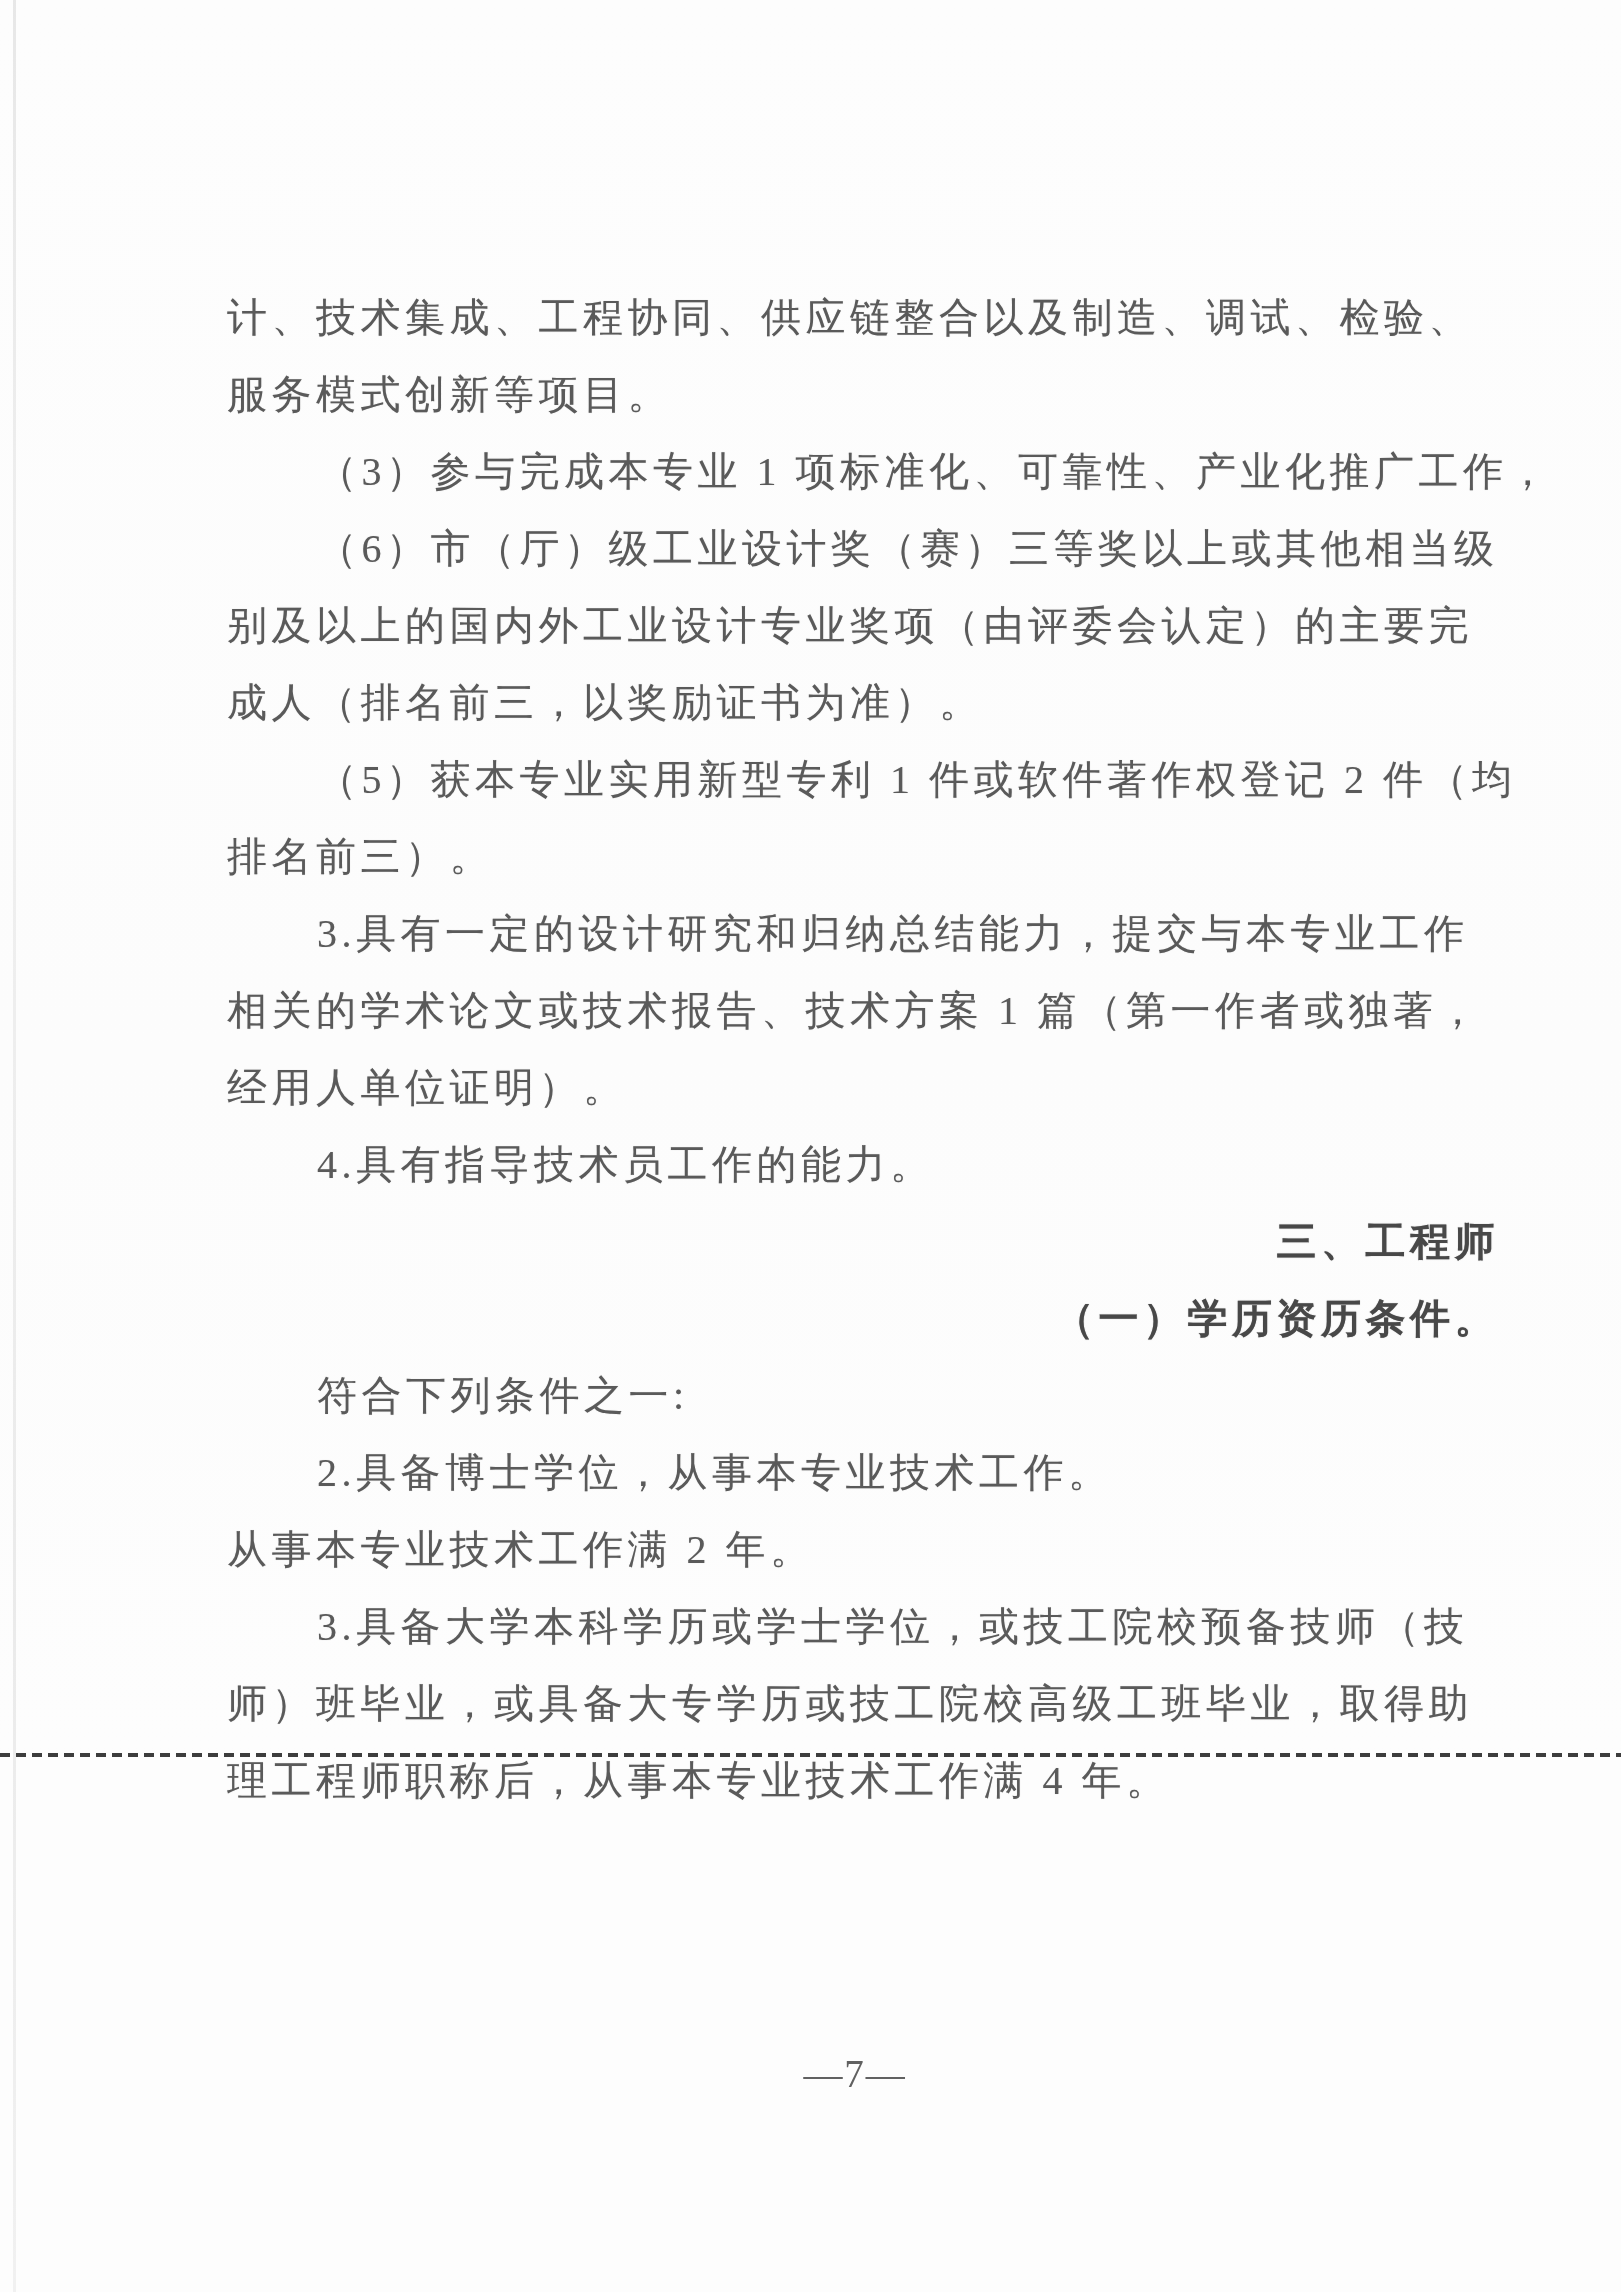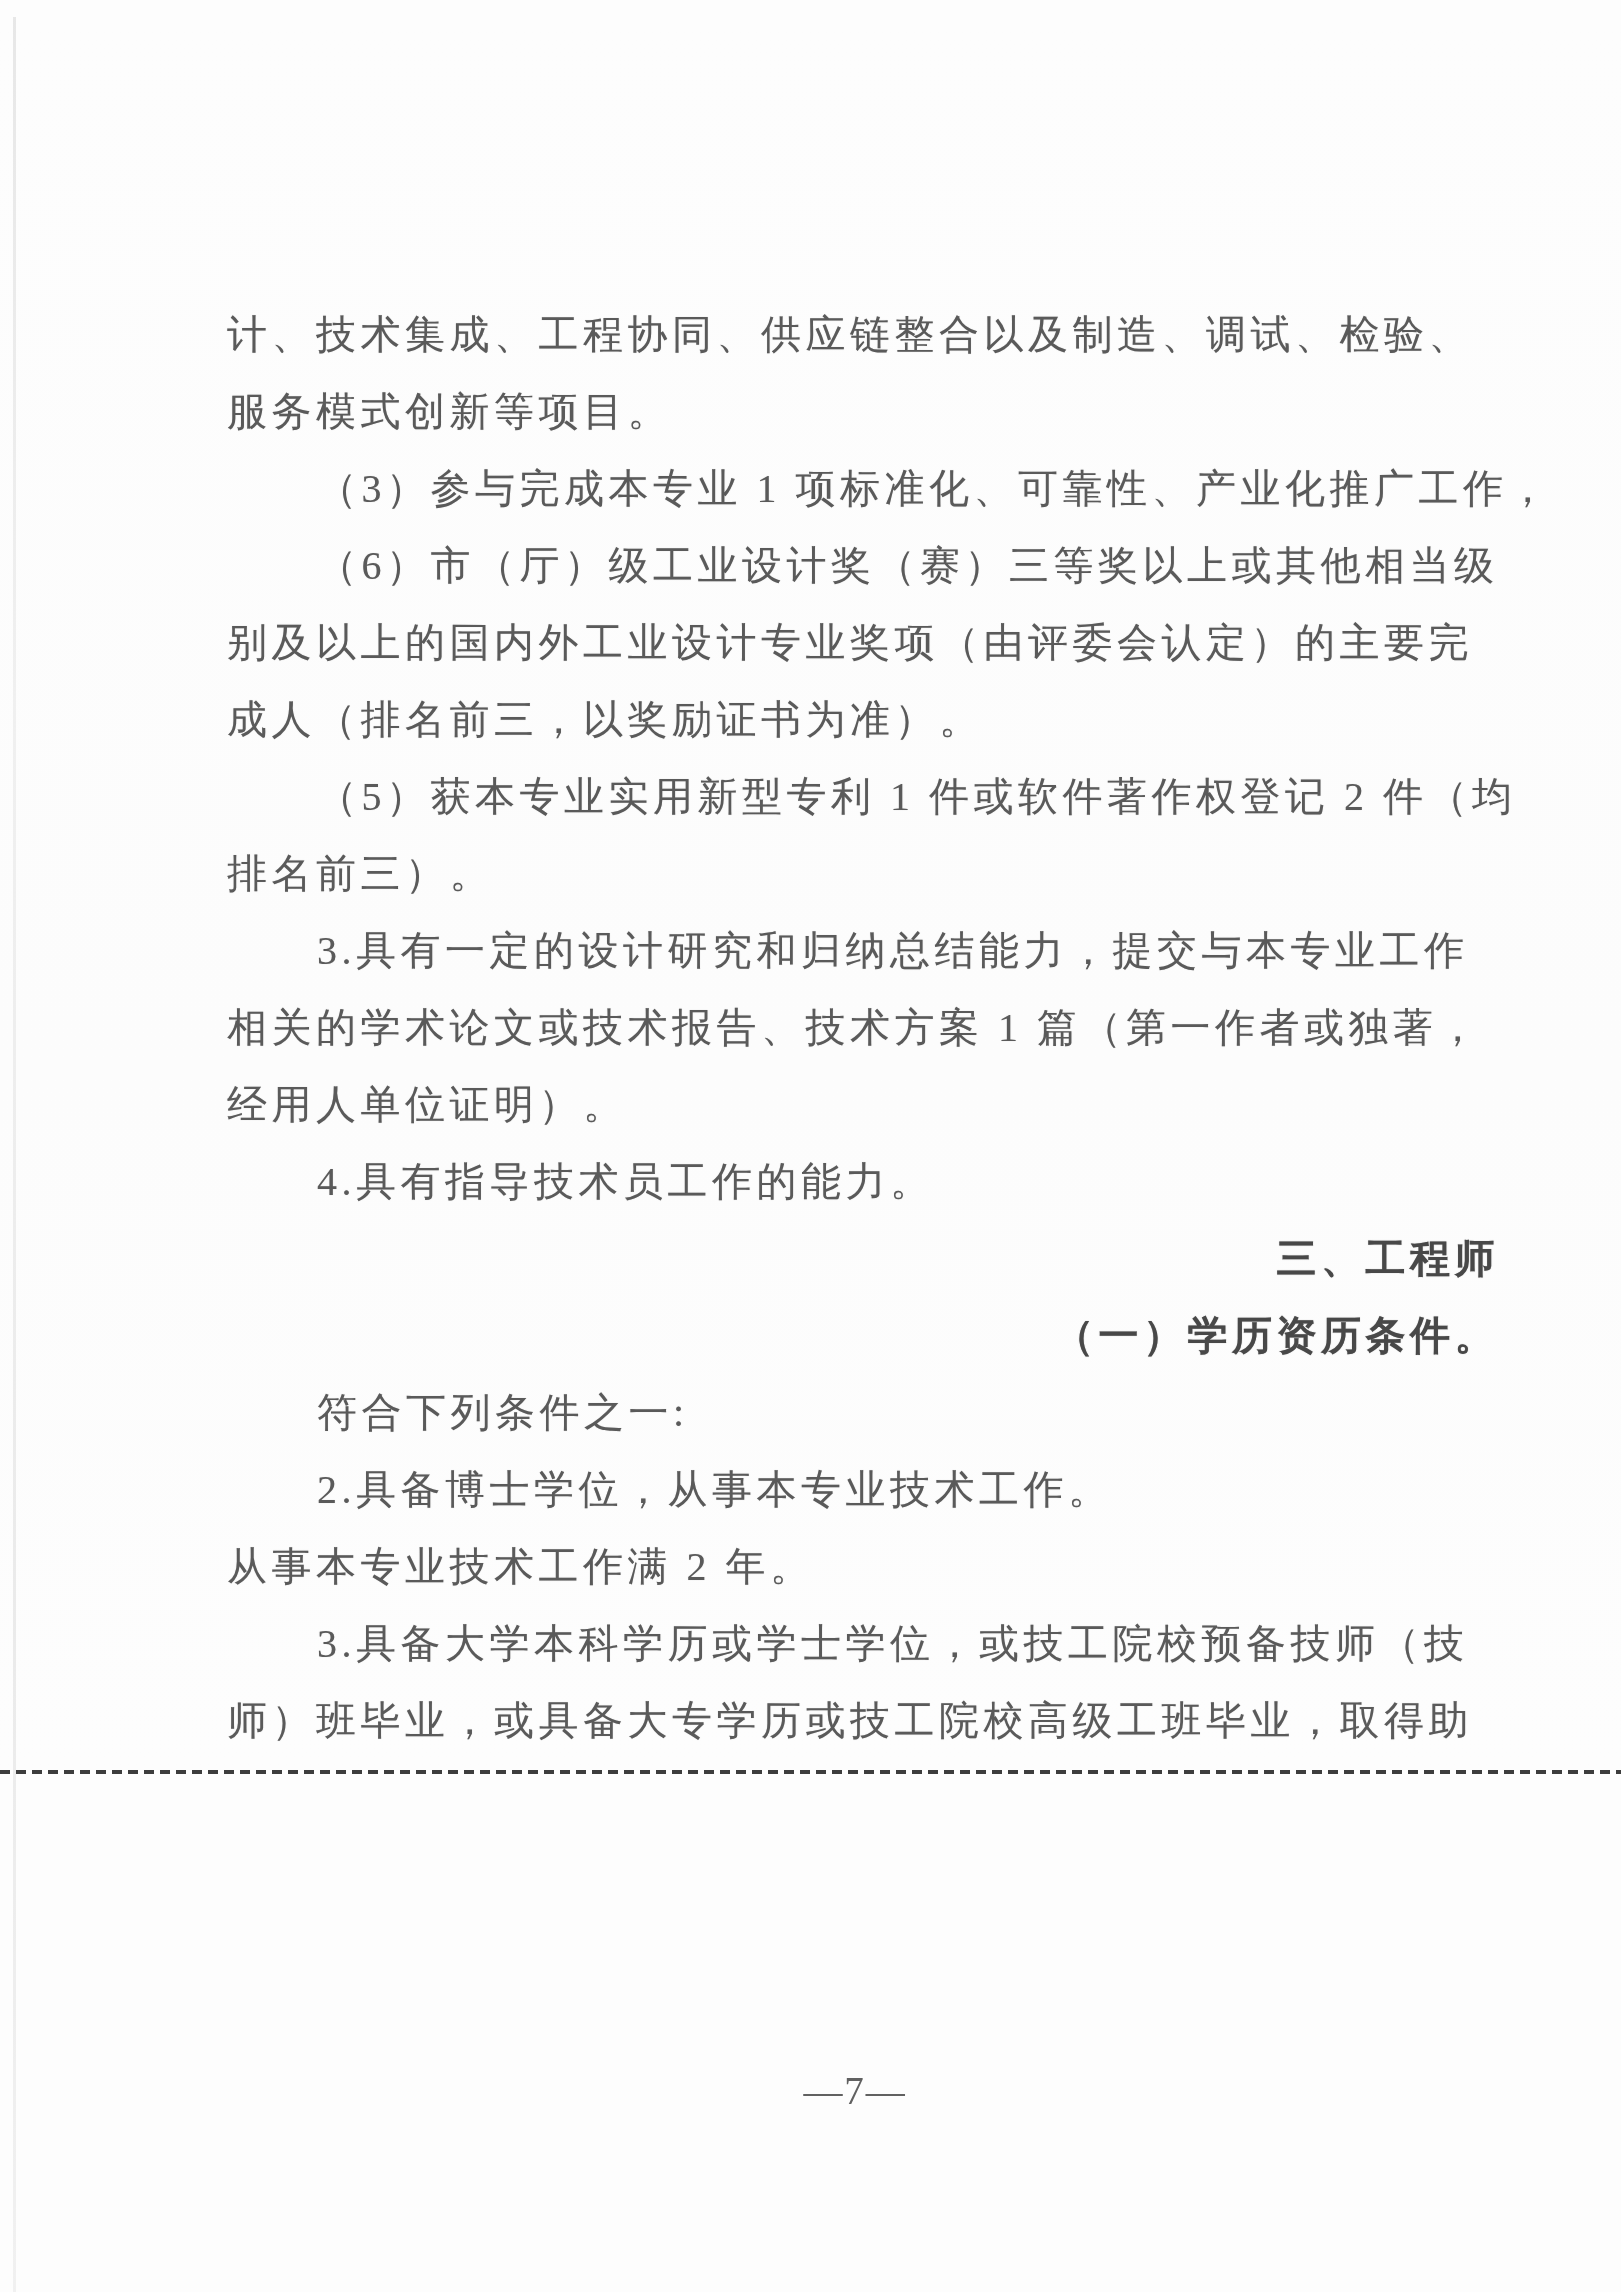--- a/index.html
+++ b/index.html
@@ -9,21 +9,20 @@
     height: 2293px;
     background: #fdfdfd;
     overflow: hidden;
     font-family: "Liberation Serif", "DejaVu Serif", serif;
   }
   .page {
     position: relative;
     width: 1621px;
     height: 1757px;
     background: linear-gradient(180deg, #fdfdfd 0%, #fcfcfc 60%, #fdfdfd 100%);
-    margin-top: 17px;
   }
   
   .scan-edge-left {
     position: absolute;
     left: 13.4px;
     top: 0;
     width: 2.7px;
     height: 2293px;
     background: linear-gradient(180deg, #e2e2e2 0%, #ededed 30%, #e6e6e6 70%, #eeeeee 100%);
     opacity: 0.8;
@@ -94,19 +93,20 @@
       <div class="line">相关的学术论文或技术报告、技术方案 1 篇（第一作者或独著，</div>
       <div class="line">经用人单位证明）。</div>
       <div class="line indent">4.具有指导技术员工作的能力。</div>
       <div class="line indent bold">三、工程师</div>
       <div class="line indent bold">（一）学历资历条件。</div>
       <div class="line indent">符合下列条件之一:</div>
       <div class="line indent">2.具备博士学位，从事本专业技术工作。</div>
       <div class="line">从事本专业技术工作满 2 年。</div>
       <div class="line indent">3.具备大学本科学历或学士学位，或技工院校预备技师（技</div>
       <div class="line">师）班毕业，或具备大专学历或技工院校高级工班毕业，取得助</div>
+      <div class="line">理工程师职称后，从事本专业技术工作满 4 年。</div>
     </div>
 
   <div class="page-number">—7—</div>
 
   <div class="scan-edge-bottom"></div>
 </div>
 
 
 </body></html>

